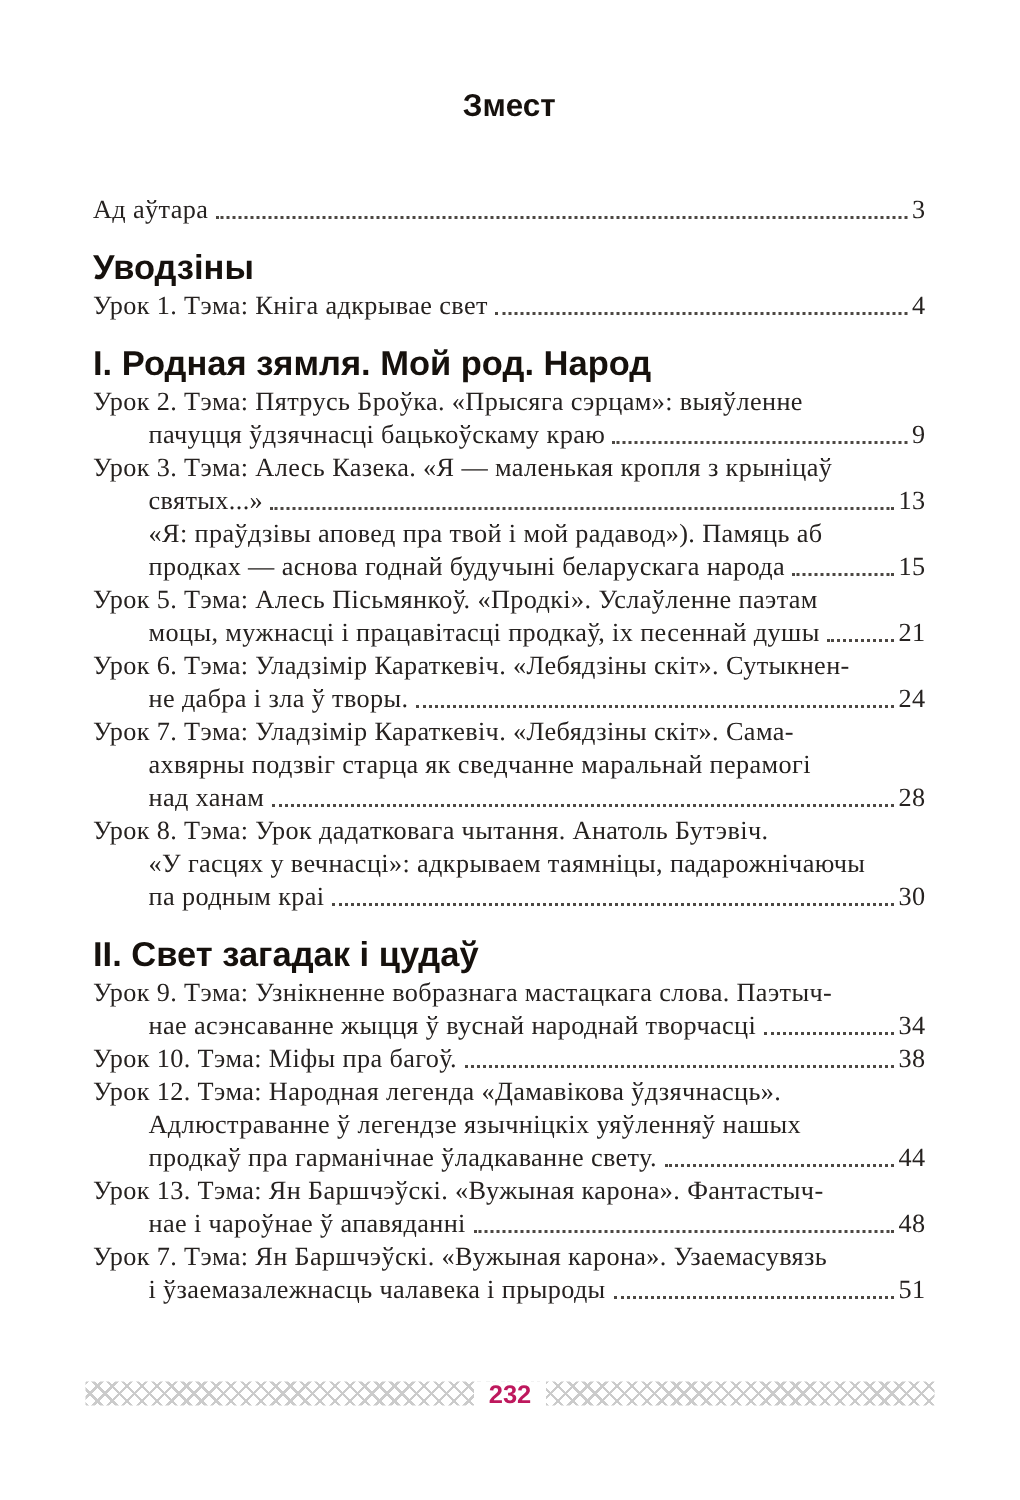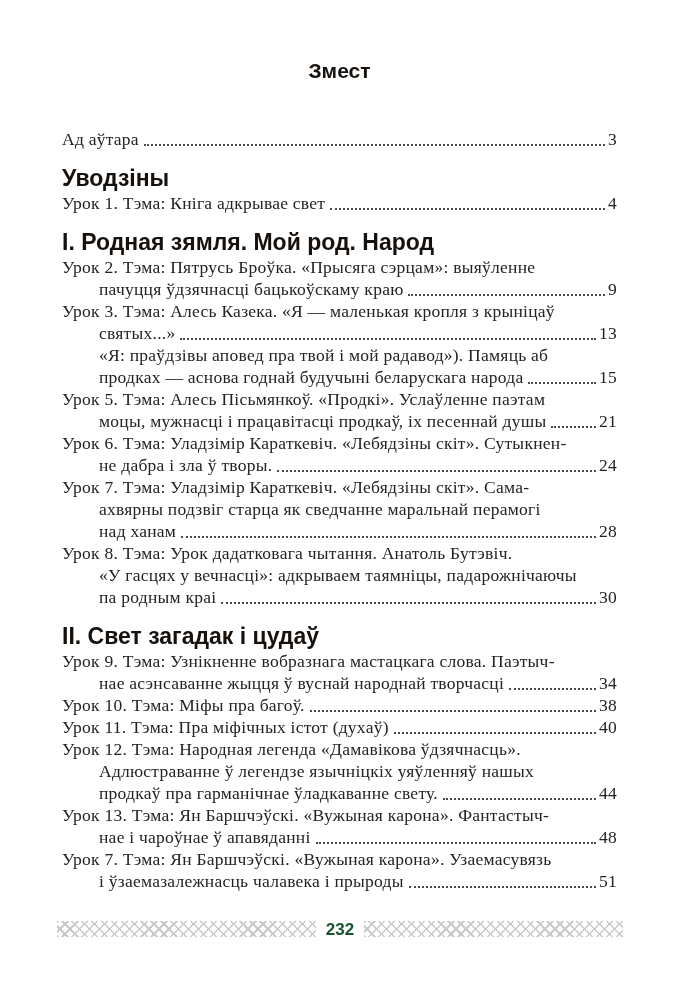--- a/index.html
+++ b/index.html
@@ -65,21 +65,21 @@
       repeating-linear-gradient(135deg, var(--pat) 0 1.6px, transparent 1.6px 7px);
     display:flex;align-items:center;justify-content:center;
   }
   .footer .pgnum{
     background:var(--bg);
     padding:0 10px;
     font-family:"Liberation Sans", sans-serif;
     font-weight:700;
     font-size:17px;
     line-height:17px;
-    color:#14532d;
+    color:#be185d;
   }
 </style>
 </head>
 <body>
 
 <div class="page">
   <div class="title">Змест</div>
   <div class="toc">
       <div class="line">
         <span class="txt">Ад аўтара</span>
@@ -161,25 +161,20 @@
       </div>
       <div class="line cont">
         <span class="txt">нае асэнсаванне жыцця ў вуснай народнай творчасці</span>
         <span class="fill"></span>
         <span class="pg">34</span>
       </div>
       <div class="line">
         <span class="txt">Урок 10. Тэма: Міфы пра багоў.</span>
         <span class="fill"></span>
         <span class="pg">38</span>
-      </div>
-      <div class="line">
-        <span class="txt">Урок 11. Тэма: Пра міфічных істот (духаў)</span>
-        <span class="fill"></span>
-        <span class="pg">40</span>
       </div>
       <div class="line">
         <span class="txt">Урок 12. Тэма: Народная легенда «Дамавікова ўдзячнасць».</span>
       </div>
       <div class="line cont">
         <span class="txt">Адлюстраванне ў легендзе язычніцкіх уяўленняў нашых</span>
       </div>
       <div class="line cont">
         <span class="txt">продкаў пра гарманічнае ўладкаванне свету.</span>
         <span class="fill"></span>

